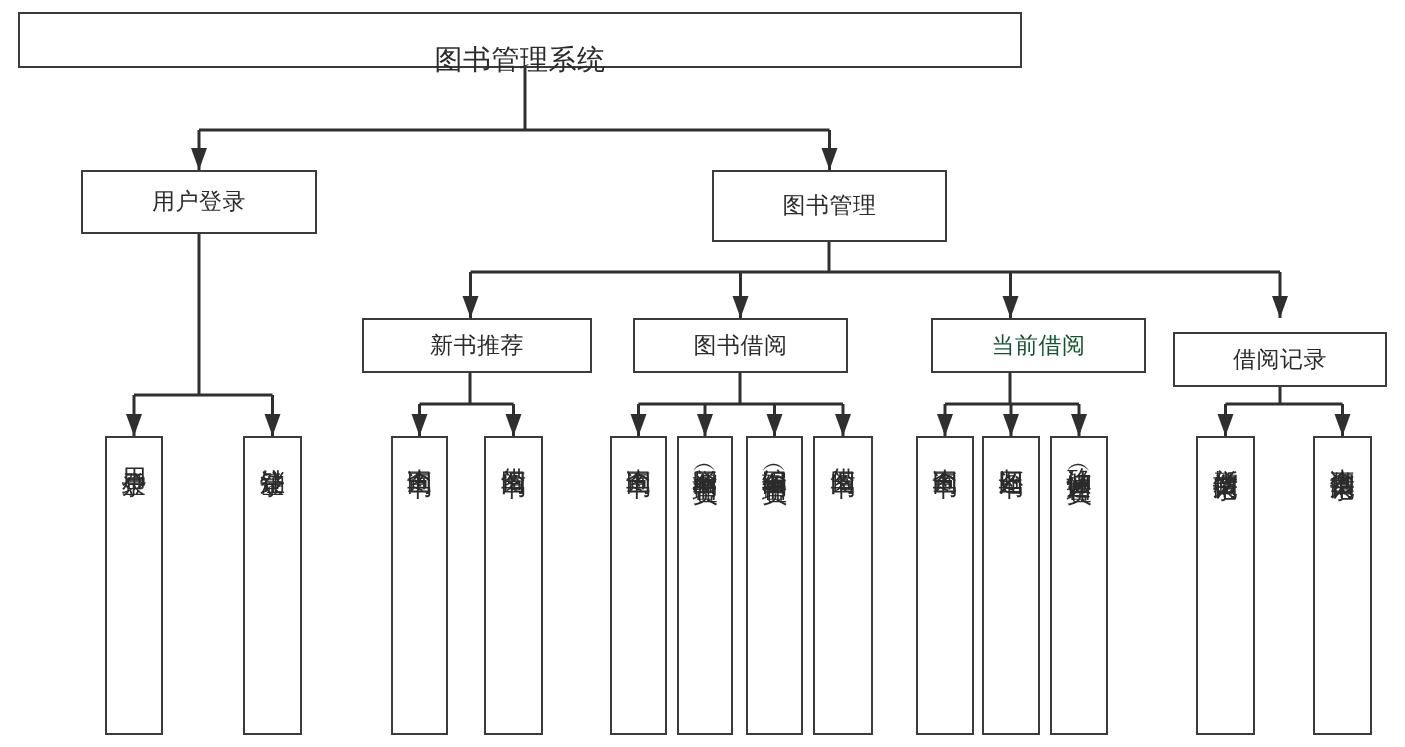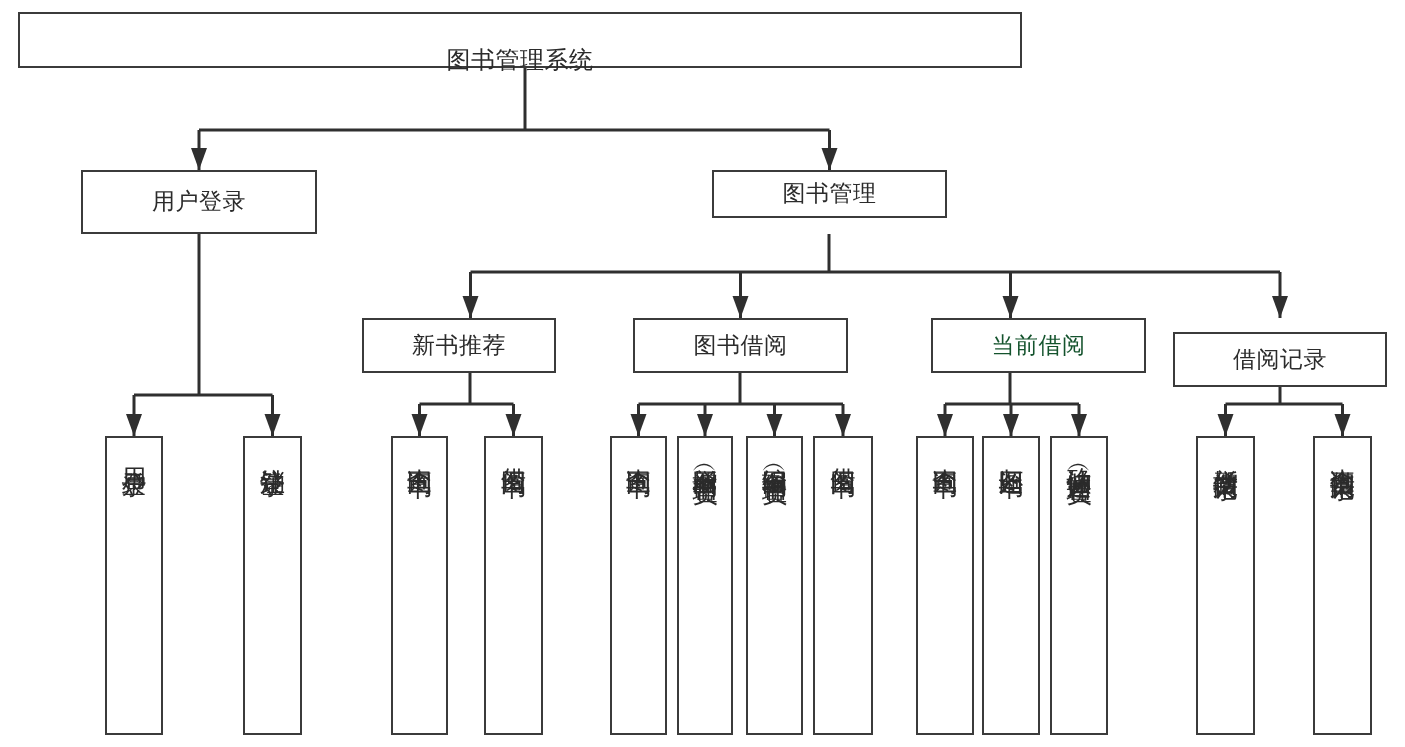--- a/index.html
+++ b/index.html
@@ -37,21 +37,21 @@
   .node-label {
     display: block;
     line-height: 1.18;
     letter-spacing: 0.5px;
     white-space: nowrap;
   }
   .node.horizontal .node-label {
     font-size: 23px;
   }
   .node.root .node-label {
-    font-size: 24px;
+    font-size: 28px;
     margin-top: 40px;
   }
   .node.vertical {
     align-items: flex-start;
     justify-content: center;
     padding-top: 10px;
   }
   .node.vertical .node-label {
     writing-mode: vertical-rl;
     text-orientation: upright;
@@ -130,24 +130,24 @@
       <polygon points="1334.5,414 1350.5,414 1342.5,436" fill="#2f2f2f"></polygon>
     </svg>
 
   <div id="node-layer">
       <div class="node horizontal root" style="left: 18px; top: 12px; width: 1004px; height: 56px; border-color: rgb(59, 59, 59); background: rgb(255, 255, 255); color: rgb(43, 43, 43);">
         <span class="node-label">图书管理系统</span>
       </div>
       <div class="node horizontal" style="left: 81px; top: 170px; width: 236px; height: 64px; border-color: rgb(59, 59, 59); background: rgb(255, 255, 255); color: rgb(43, 43, 43);">
         <span class="node-label">用户登录</span>
       </div>
-      <div class="node horizontal" style="left: 712px; top: 170px; width: 235px; height: 48px; border-color: rgb(59, 59, 59); background: rgb(255, 255, 255); color: rgb(43, 43, 43);">
+      <div class="node horizontal" style="left: 712px; top: 170px; width: 235px; height: 72px; border-color: rgb(59, 59, 59); background: rgb(255, 255, 255); color: rgb(43, 43, 43);">
         <span class="node-label">图书管理</span>
       </div>
-      <div class="node horizontal" style="left: 362px; top: 318px; width: 194px; height: 55px; border-color: rgb(59, 59, 59); background: rgb(255, 255, 255); color: rgb(43, 43, 43);">
+      <div class="node horizontal" style="left: 362px; top: 318px; width: 230px; height: 55px; border-color: rgb(59, 59, 59); background: rgb(255, 255, 255); color: rgb(43, 43, 43);">
         <span class="node-label">新书推荐</span>
       </div>
       <div class="node horizontal" style="left: 633px; top: 318px; width: 215px; height: 55px; border-color: rgb(59, 59, 59); background: rgb(255, 255, 255); color: rgb(43, 43, 43);">
         <span class="node-label">图书借阅</span>
       </div>
       <div class="node horizontal" style="left: 903px; top: 318px; width: 215px; height: 55px; border-color: rgb(59, 59, 59); background: rgb(255, 255, 255); color: #14532d; margin-left: 28px;">
         <span class="node-label">当前借阅</span>
       </div>
       <div class="node horizontal" style="left: 1173px; top: 332px; width: 214px; height: 55px; border-color: rgb(59, 59, 59); background: rgb(255, 255, 255); color: rgb(43, 43, 43);">
         <span class="node-label">借阅记录</span>

